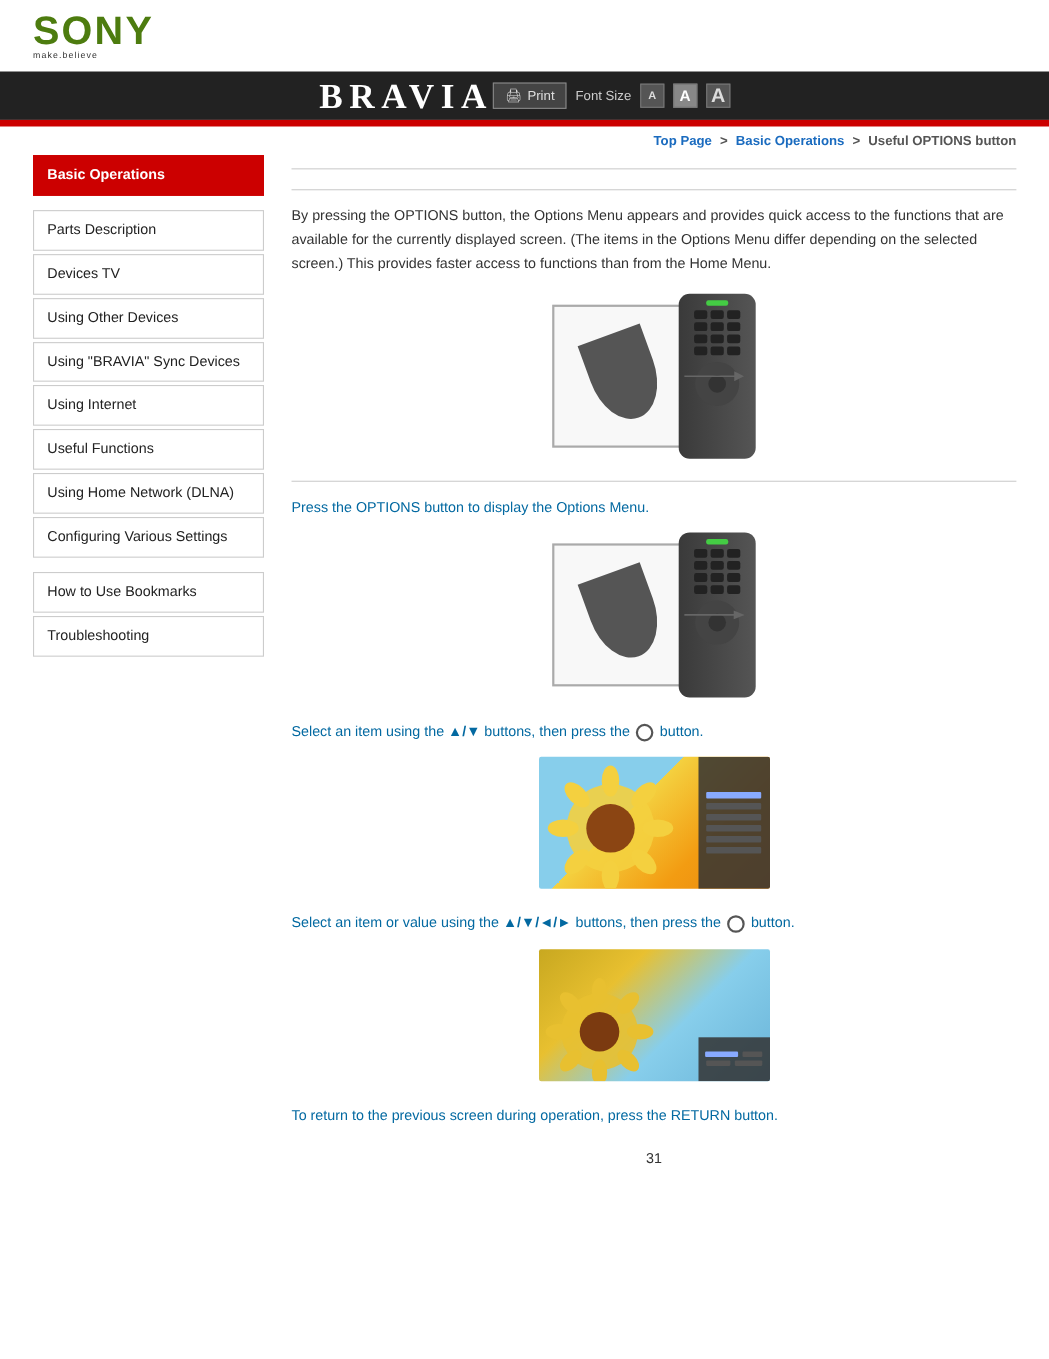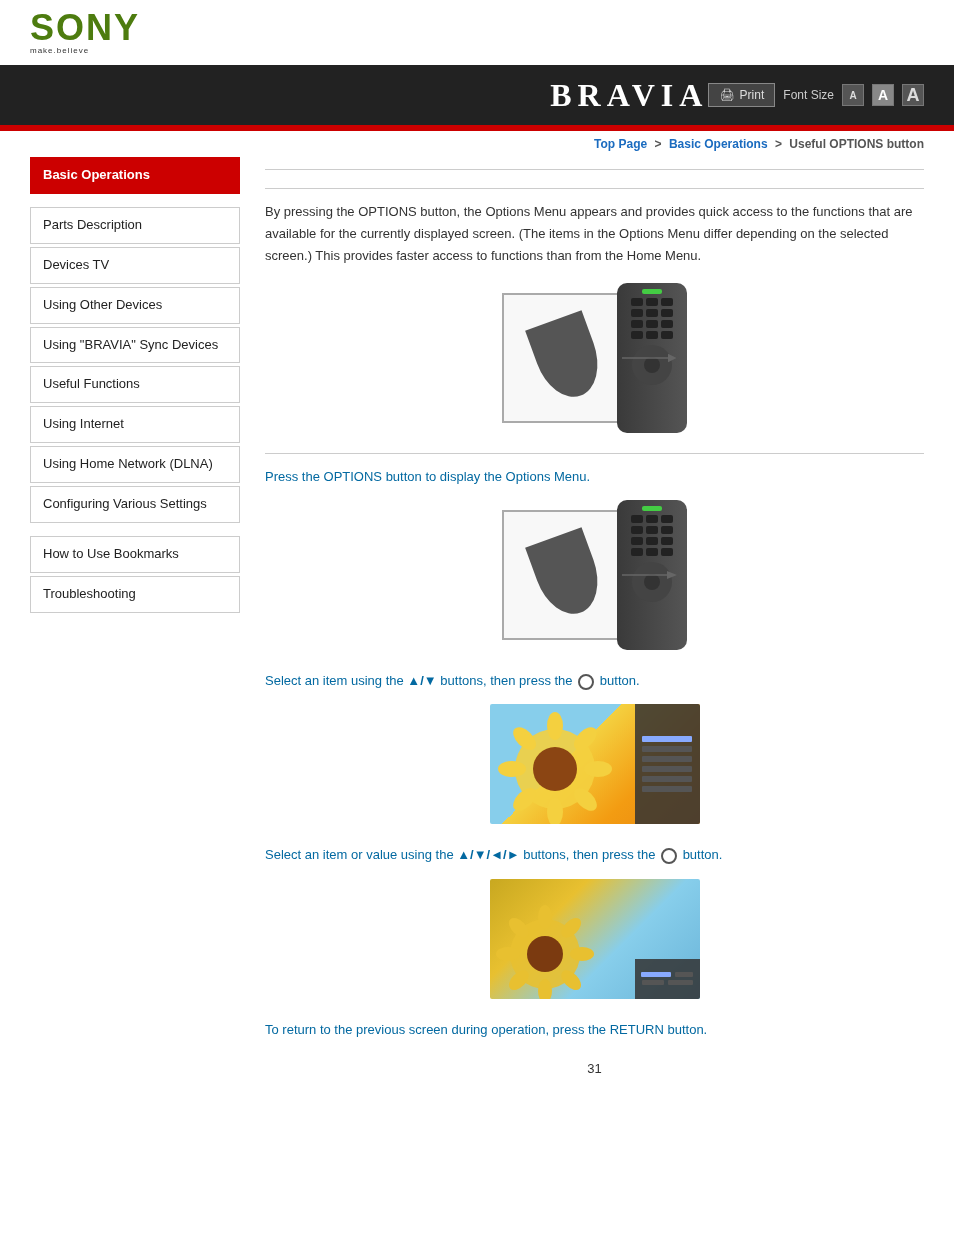--- a/index.html
+++ b/index.html
@@ -34,25 +34,25 @@
     }
     .make-believe {
       font-size: 8px;
       letter-spacing: 1px;
       color: #333;
     }
 
     
     .bravia-header {
       background: #222;
-      height: 60px;
+      height: 44px;
       display: flex;
       align-items: center;
       padding: 0 30px;
-      justify-content: flex-end;
+      justify-content: center;
     }
     .bravia-title {
       font-size: 32px;
       font-weight: bold;
       color: #fff;
       letter-spacing: 6px;
       font-family: Georgia, serif;
       text-transform: uppercase;
     }
     .header-controls {
@@ -347,22 +347,22 @@
 
 <div class="main-layout">
 
   <div class="sidebar">
     <div class="sidebar-item active">Basic Operations</div>
     <div class="sidebar-section-gap"></div>
     <div class="sidebar-item">Parts Description</div>
     <div class="sidebar-item">Devices TV</div>
     <div class="sidebar-item">Using Other Devices</div>
     <div class="sidebar-item">Using "BRAVIA" Sync Devices</div>
+    <div class="sidebar-item">Using Internet</div>
     <div class="sidebar-item">Useful Functions</div>
-    <div class="sidebar-item">Using Internet</div>
     <div class="sidebar-item">Using Home Network (DLNA)</div>
     <div class="sidebar-item">Configuring Various Settings</div>
     <div class="sidebar-section-gap"></div>
     <div class="sidebar-item">How to Use Bookmarks</div>
     <div class="sidebar-item">Troubleshooting</div>
   </div>
 
   <div class="content">
     <hr class="content-divider">
     <hr class="content-divider" style="margin-top:18px;">

